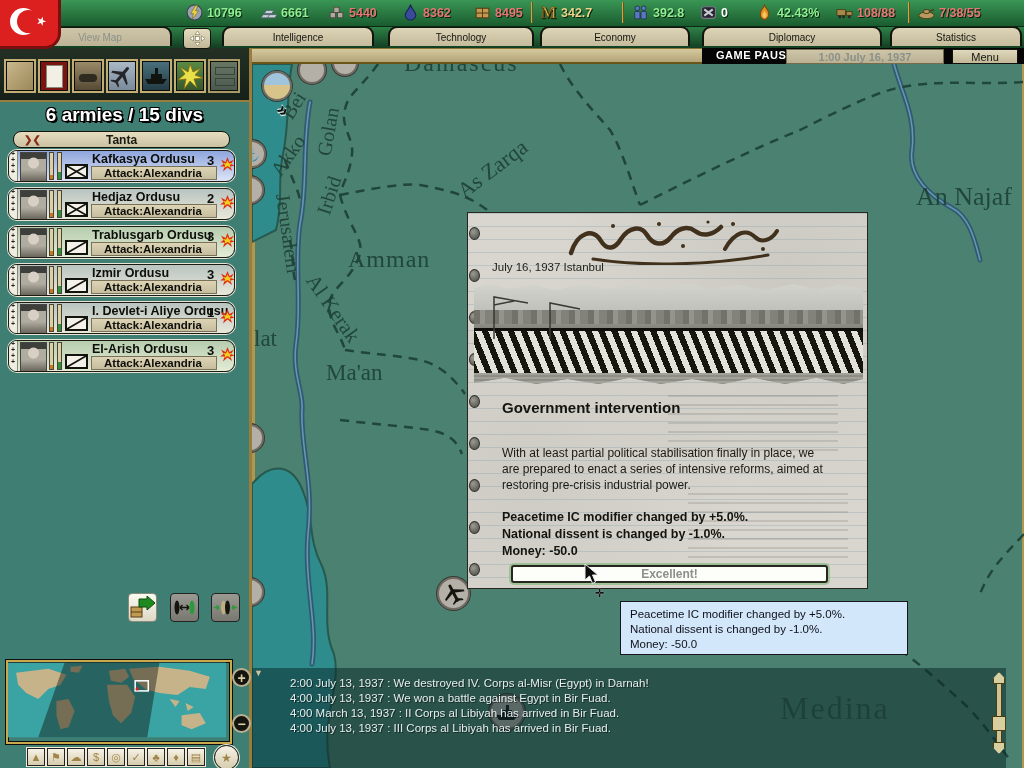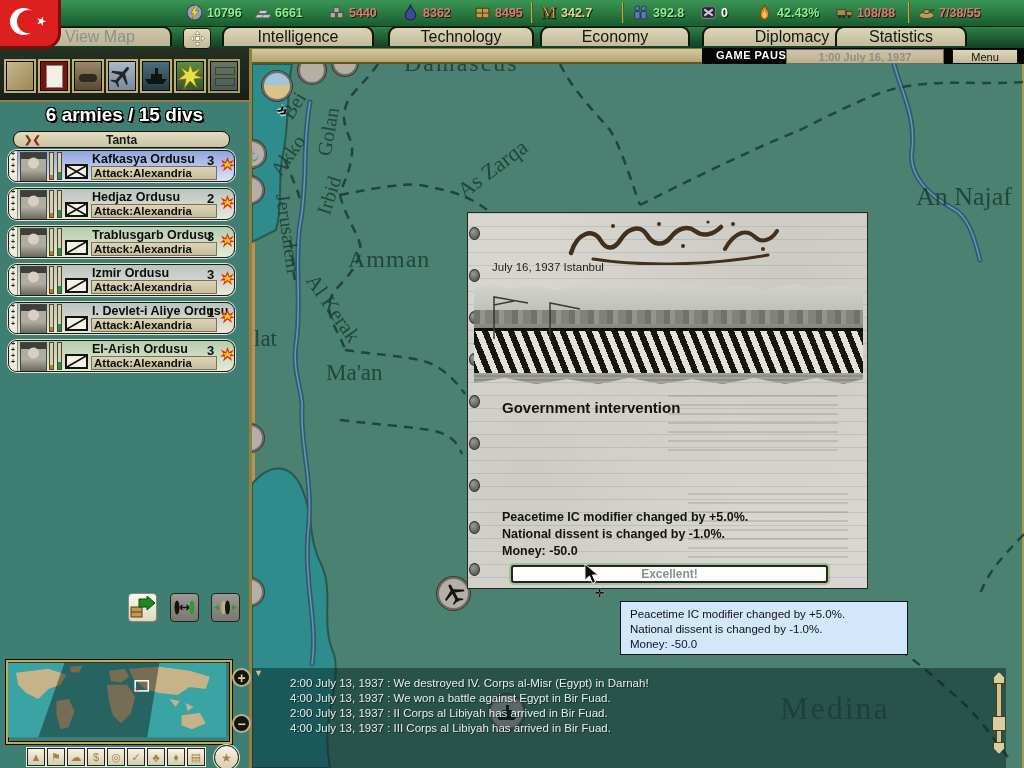--- a/index.html
+++ b/index.html
@@ -12,21 +12,21 @@
   .c-green{color:#90ee90}.c-red{color:#e87474}.c-yellow{color:#ecd488}.c-white{color:#fff}
   .ic{width:17px;height:17px;display:inline-flex}
   .sep{position:absolute;top:2px;width:1px;height:21px;background:#c8a84a;box-shadow:1px 0 0 #6a5518}
   
   #flag{left:0;top:0;width:58px;height:46px;background:#dc2020;border-radius:0 0 16px 0;border-right:3px solid #7a0f0f;border-bottom:3px solid #7a0f0f;z-index:40;overflow:hidden}
   #flag .cres1{position:absolute;left:10px;top:8px;width:27px;height:27px;border-radius:50%;background:#fff}
   #flag .cres2{position:absolute;left:17px;top:10px;width:23px;height:23px;border-radius:50%;background:#dc2020}
   #flag .star{position:absolute;left:36px;top:14px;color:#fff;font-size:12px;transform:rotate(20deg)}
   
   #tabrow{left:0;top:26px;width:1024px;height:22px;background:linear-gradient(#2f8448,#123e22);z-index:15}
-  .tab{position:absolute;top:0;height:20px;background:linear-gradient(#ded5b8,#c4bb9c);border:2px solid #14140e;border-bottom:none;border-radius:9px 9px 0 0;display:flex;align-items:center;justify-content:center;font-size:16px;color:#15150f;box-sizing:border-box}
+  .tab{position:absolute;top:0;height:20px;background:linear-gradient(#ded5b8,#c4bb9c);border:2px solid #14140e;border-bottom:none;border-radius:9px 9px 0 0;display:flex;align-items:center;justify-content:center;font-size:10px;color:#15150f;box-sizing:border-box}
   .tab.active{color:#8b9188;background:linear-gradient(#cfc6aa,#bdb497)}
   #movebtn{left:183px;top:2px;width:26px;height:19px;background:linear-gradient(#e4dcc0,#c2b898);border:1px solid #14140e;border-radius:4px;display:flex;align-items:center;justify-content:center}
   
   #framestrip{left:252px;top:48px;width:452px;height:16px;background:linear-gradient(#d5c99f,#b3a477);border-top:1px solid #8a7330;border-bottom:2px solid #6a5518;box-sizing:border-box;z-index:14}
   #pausebar{left:702px;top:48px;width:322px;height:16px;background:#050505;z-index:14}
   #pausedtext{left:716px;top:49px;font-size:11px;font-weight:bold;color:#fff;letter-spacing:.5px;
      text-shadow:-1px 0 0 #000,1px 0 0 #000,0 -1px 0 #000,0 1px 0 #000,1px 1px 0 #333;z-index:15}
   #datebox{left:786px;top:49px;width:156px;height:13px;background:linear-gradient(#cfc6aa,#bab092);border:1px solid #766c4c;color:#8b9188;font-weight:bold;font-size:11px;display:flex;align-items:center;justify-content:center;z-index:15}
   #menubtn{left:952px;top:49px;width:64px;height:13px;background:linear-gradient(#e0d8bc,#c2b898);border:1px solid #111;color:#15150f;font-size:11px;display:flex;align-items:center;justify-content:center;z-index:15}
   
@@ -45,21 +45,21 @@
      background:radial-gradient(circle at 50% 36%,#d8d0c4 0 5px,rgba(0,0,0,0) 6px),
                 linear-gradient(#3e3e3a 0 6px,#b0aca0 6px 60%,#6a665c 100%)}
   .bar{position:absolute;top:1px;width:5px;height:28px;background:#d9d0a6;border:1px solid #4a4436;box-sizing:border-box}
   .bar.b1{left:40px}.bar.b2{left:48px}
   .bar.b1::after{content:"";position:absolute;left:0;right:0;bottom:0;height:4px;background:#c87820}
   .bar.b2::after{content:"";position:absolute;left:0;right:0;bottom:0;height:7px;background:#2f8f3f}
   .ubox{position:absolute;left:56px;top:13px;width:23px;height:15px}
   .aname{position:absolute;left:83px;top:1px;font-size:12.5px;font-weight:bold;color:#0e0e0a;white-space:nowrap}
   .acount{position:absolute;left:198px;top:2px;font-size:13px;font-weight:bold;color:#0e0e0a}
   .aburst{position:absolute;left:211px;top:6px;width:15px;height:15px}
-  .aorder{position:absolute;left:82px;top:15px;width:126px;height:14px;background:linear-gradient(#ddd4b6,#c6bd9e);border:1px solid #7a7258;box-sizing:border-box;font-size:11.5px;font-weight:bold;color:#0e0e0a;padding-left:2px;white-space:nowrap}
+  .aorder{position:absolute;left:82px;top:15px;width:126px;height:14px;background:linear-gradient(#ddd4b6,#c6bd9e);border:1px solid #7a7258;box-sizing:border-box;font-size:11.5px;font-weight:bold;color:#0e0e0a;padding-left:12px;white-space:nowrap}
   .sqbtn{position:absolute;top:545px;width:29px;height:29px;border:1px solid #222;border-radius:4px;box-sizing:border-box;display:flex;align-items:center;justify-content:center}
   
   #minimap{left:2px;top:610px;width:246px;height:110px}
   #mmframe{position:absolute;left:4px;top:2px;width:222px;height:80px;border:2px solid #caa84c;box-shadow:0 0 0 1px #0e0e0e,inset 0 0 0 1px #0e0e0e}
   .zoombtn{position:absolute;left:230px;width:19px;height:19px;border-radius:50%;background:#15150f;border:2px solid #b8b090;color:#d8cfa4;font-size:14px;font-weight:bold;display:flex;align-items:center;justify-content:center;line-height:1;box-sizing:border-box}
   .modebtn{position:absolute;top:90px;width:18px;height:18px;background:linear-gradient(#f6f2e6,#d6cdae);border:1px solid #222;box-shadow:0 0 0 1px #efe9d6;box-sizing:border-box;color:#a08448;font-size:11px;display:flex;align-items:center;justify-content:center}
   #globebtn{position:absolute;left:212px;top:87px;width:23px;height:23px;border-radius:50%;background:linear-gradient(#f6f2e6,#d6cdae);border:1px solid #222;box-shadow:0 0 0 1px #efe9d6;color:#a08448;font-size:12px;display:flex;align-items:center;justify-content:center}
   
   #map{left:252px;top:64px;width:772px;height:704px;background:#4b8170;overflow:hidden;z-index:1;box-shadow:inset 3px 0 0 #b1974e,inset -2px 0 0 #b1974e}
   .mlabel{position:absolute;font-family:"Liberation Serif",serif;color:#1e4237;white-space:nowrap;opacity:.92}
@@ -167,41 +167,41 @@
       <rect x="8" y="11" width="10" height="5" fill="#15150f"></rect>
       <rect x="12" y="6" width="3" height="6" fill="#15150f"></rect>
     </svg>
   </div>
 </div>
 
 <div id="log" class="ab">
   <div id="logtri">▼</div>
   <div class="logline" style="top:9px">2:00 July 13, 1937 : We destroyed IV. Corps al-Misr (Egypt) in Darnah!</div>
   <div class="logline" style="top:24px">4:00 July 13, 1937 : We won a battle against Egypt in Bir Fuad.</div>
-  <div class="logline" style="top:39px">2:00 July 13, 1937 : II Corps al Libiyah has arrived in Bir Fuad.</div>
+  <div class="logline" style="top:39px">4:00 March 13, 1937 : II Corps al Libiyah has arrived in Bir Fuad.</div>
   <div class="logline" style="top:54px">4:00 July 13, 1937 : III Corps al Libiyah has arrived in Bir Fuad.</div>
 </div>
 <div id="scrollbar" class="ab">
   <div class="cap capup"></div>
   <div class="shaft"></div>
   <div class="thumb"></div>
   <div class="cap capdn"></div>
 </div>
 
 <div id="topbar" class="ab">
   <div class="res" style="left:186px">
     <span class="ic">
         <svg width="17" height="17" viewBox="0 0 16 16">
           <circle cx="8" cy="8" r="7" fill="#9aa2b2" stroke="#3a404c"></circle>
           <polygon points="9,1.5 4.5,9 7,9 5.5,14.5 12,6.5 9,6.5 11,1.5" fill="#e8d24a" stroke="#6a5a10" stroke-width=".5"></polygon>
         </svg>
       </span>
     <span class="c-green">10796</span>
   </div>
-  <div class="res" style="left:254px">
+  <div class="res" style="left:260px">
     <span class="ic">
         <svg width="17" height="17" viewBox="0 0 16 16">
           <g fill="#c8d0da" stroke="#5a6470" stroke-width=".8">
             <polygon points="1,13 8,13 10,10 3,10"></polygon>
             <polygon points="7,13 14,13 16,10 9,10"></polygon>
             <polygon points="4,9 11,9 13,6 6,6"></polygon>
           </g>
         </svg>
       </span>
     <span class="c-green">6661</span>
@@ -326,21 +326,21 @@
     </div>
   <div class="tab" style="left:388px;width:146px">
       <span>Technology</span>
     </div>
   <div class="tab" style="left:540px;width:150px">
       <span>Economy</span>
     </div>
   <div class="tab" style="left:702px;width:180px">
       <span>Diplomacy</span>
     </div>
-  <div class="tab" style="left:835px;width:132px">
+  <div class="tab" style="left:890px;width:132px">
       <span>Statistics</span>
     </div>
 </div>
 
 <div id="framestrip" class="ab"></div>
 <div id="pausebar" class="ab"></div>
 <div id="pausedtext" class="ab">GAME PAUSED</div>
 <div id="datebox" class="ab">1:00 July 16, 1937</div>
 <div id="menubtn" class="ab">Menu</div>
 
@@ -591,20 +591,21 @@
           <path d="M14,50 L14,8 L48,14 M14,16 L34,12"></path>
           <path d="M70,50 L70,14 L100,20"></path>
         </g>
     </svg>
   </div>
 
   <div class="ghost" style="left:200px;top:182px;width:170px;height:60px"></div>
   <div class="ghost" style="left:220px;top:280px;width:160px;height:70px"></div>
 
   <div id="evtitle">Government intervention</div>
+  <div id="evbody">With at least partial political stabilisation finally in place, we are prepared to enact a series of intensive reforms, aimed at restoring pre-crisis industrial power.</div>
   <div id="eveffects">
     <div>Peacetime IC modifier changed by +5.0%.</div>
     <div>National dissent is changed by -1.0%.</div>
     <div>Money: -50.0</div>
   </div>
   <div id="evbtn">Excellent!</div>
 </div>
 
 <div id="tooltip" class="ab">
   <div>Peacetime IC modifier changed by +5.0%.</div>

